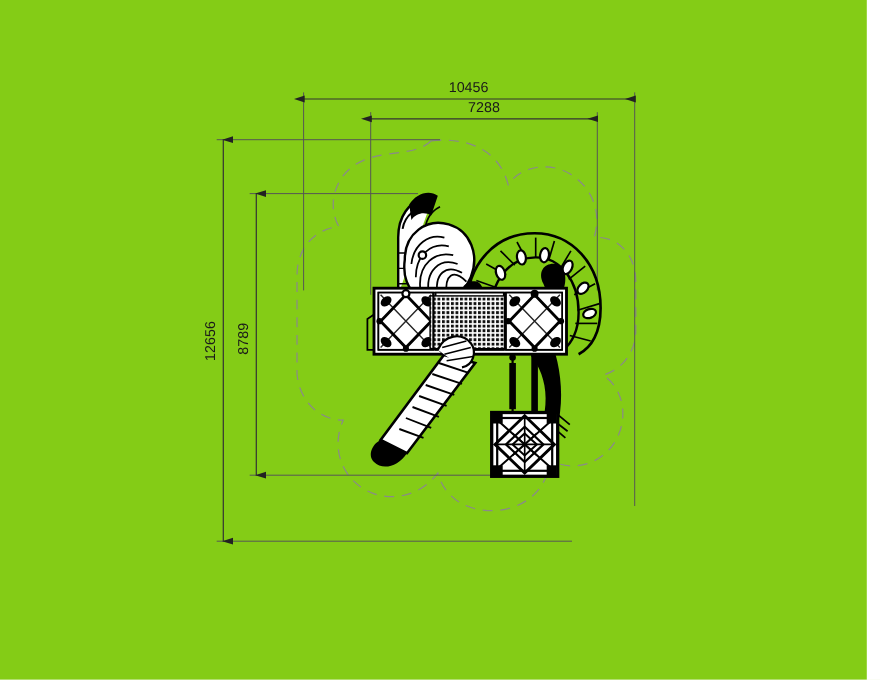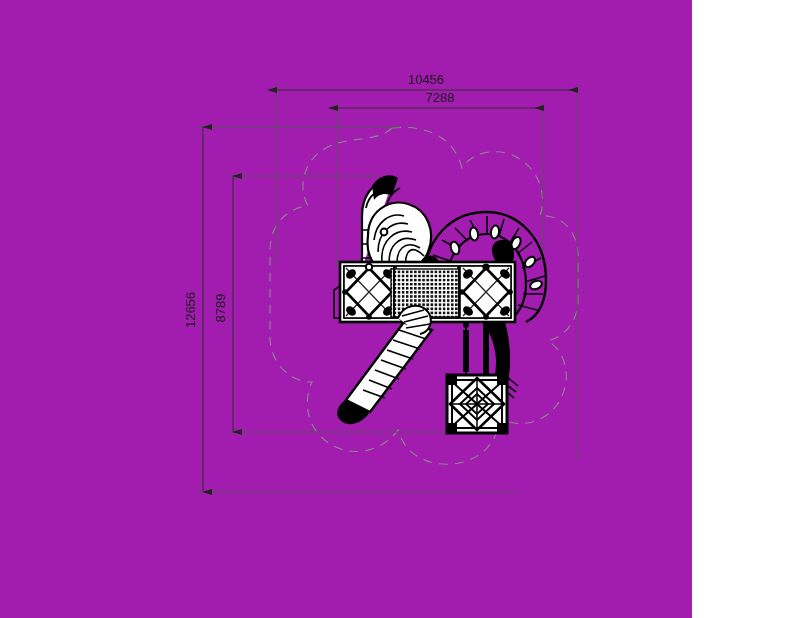--- a/index.html
+++ b/index.html
@@ -1,18 +1,18 @@
 <!DOCTYPE html>
 <html><head>
 <meta charset="utf-8">
 <style>
   html,body{margin:0;padding:0;background:#ffffff;}
   body{width:800px;height:618px;overflow:hidden;
        font-family:"Liberation Sans","DejaVu Sans",sans-serif;}
-  #stage{position:relative;width:692px;height:618px;background:#a21caf;text-align:center;}
+  #stage{position:relative;width:788px;height:618px;background:#84cc16;text-align:center;}
   #stage svg{position:absolute;top:0;left:0;}
   .dimtext{font-family:"Liberation Sans","DejaVu Sans",sans-serif;
            font-size:13px;fill:#1a1a1a;}
 </style>
 </head>
 <body>
 
 <div id="stage">
 
 <svg width="800" height="618" viewBox="0 0 800 618" xmlns="http://www.w3.org/2000/svg">

